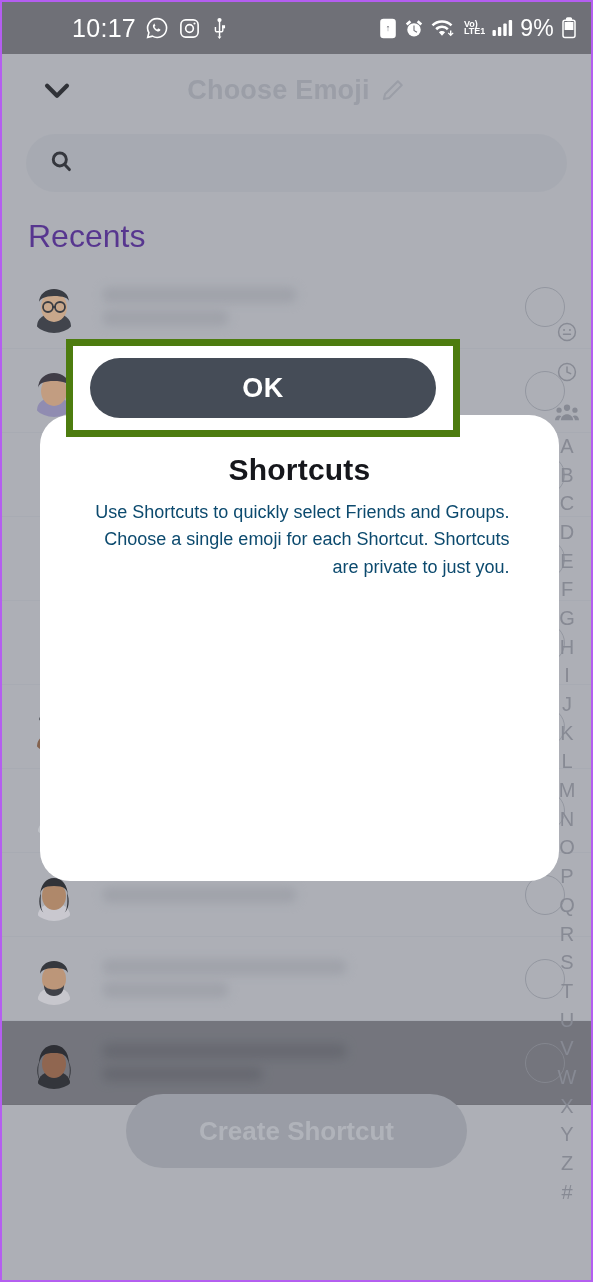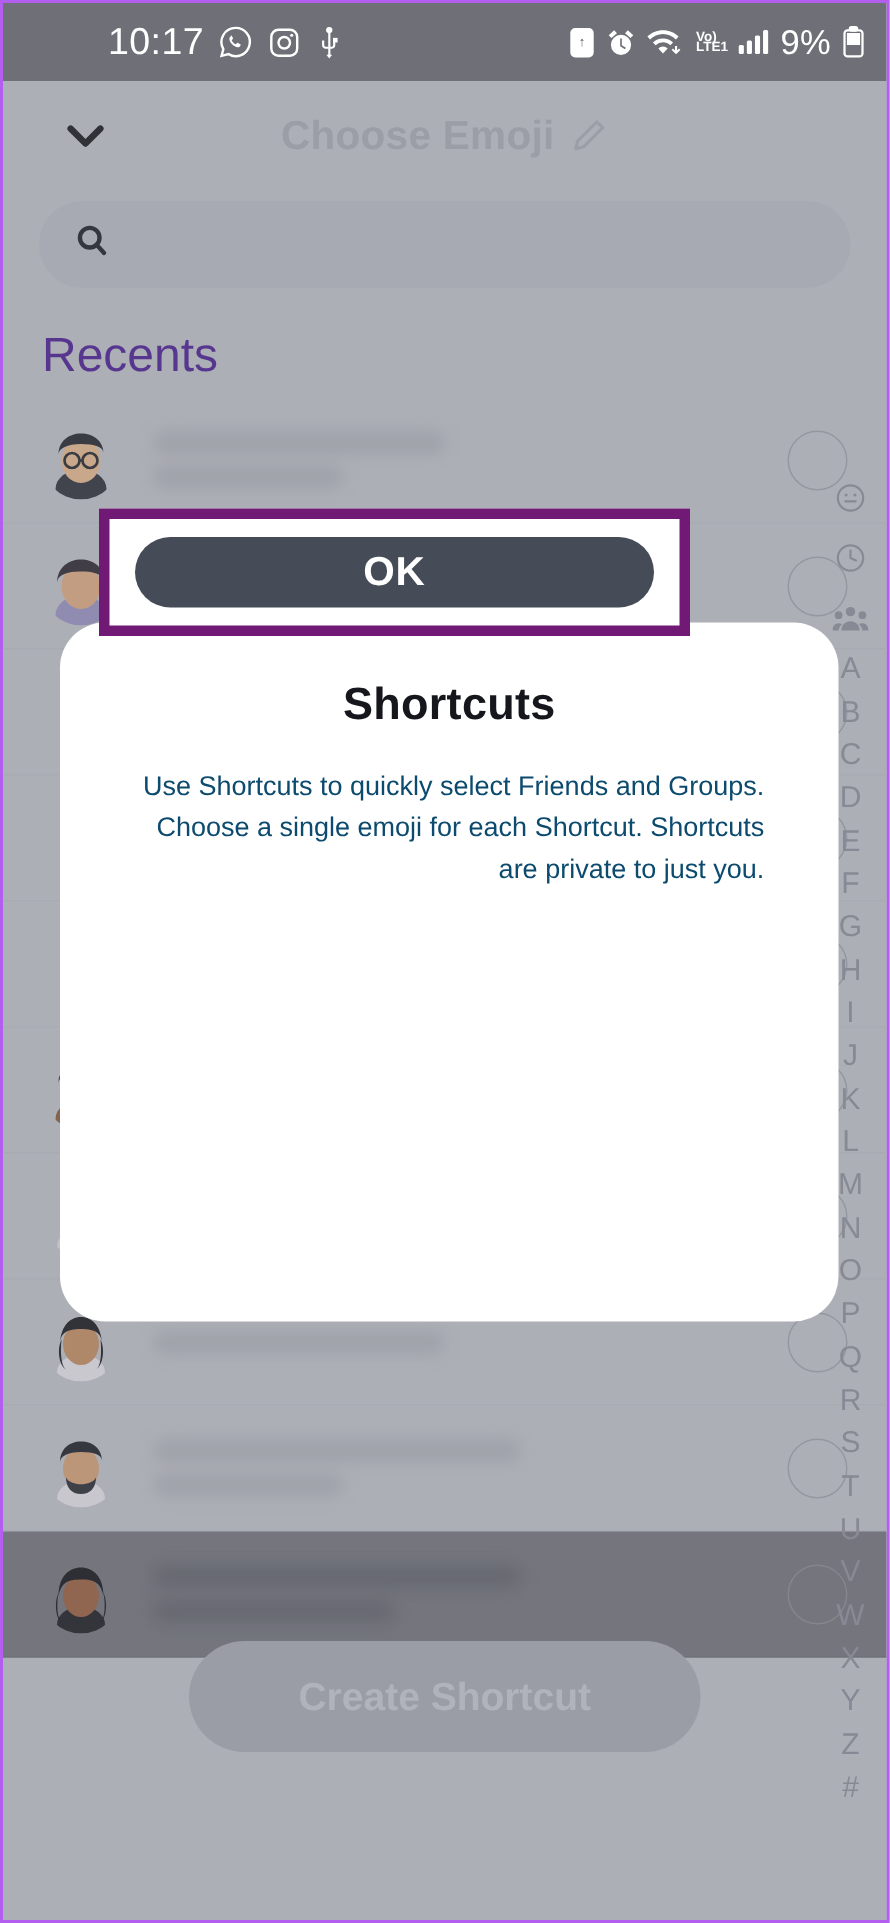--- a/index.html
+++ b/index.html
@@ -126,29 +126,29 @@
   
   .scrim{ position:absolute; inset:0; background:rgba(120,122,130,.28); }
   .dialog{
     position:absolute; left:38px; top:413px; width:519px; height:466px;
     background:#ffffff; border-radius:30px;
     display:flex; flex-direction:column; align-items:center;
     padding:38px 28px 0 28px;
   }
   .dlg-title{
     font-size:30px; font-weight:700; color:#16171c;
-    letter-spacing:.2px; margin-bottom:24px;
+    letter-spacing:.2px; margin-bottom:12px;
   }
   .dlg-body{
     font-size:18px; line-height:1.52; color:#0c4a6e;
     text-align:right; max-width:420px;
   }
   .okwrap{
-    position:absolute; left:64px; top:337px; width:394px; height:85px;
-    border:7px solid #701a75; background:#ffffff;
+    position:absolute; left:64px; top:337px; width:394px; height:98px;
+    border:7px solid #4d7c0f; background:#ffffff;
   }
   .okbtn{
     position:absolute; left:17px; top:12px; right:17px; bottom:12px;
     border-radius:37px; background:#454c57;
     display:flex; align-items:center; justify-content:center;
     color:#ffffff; font-size:27px; font-weight:700; letter-spacing:.6px;
   }
 </style>
 </head>
 <body>

